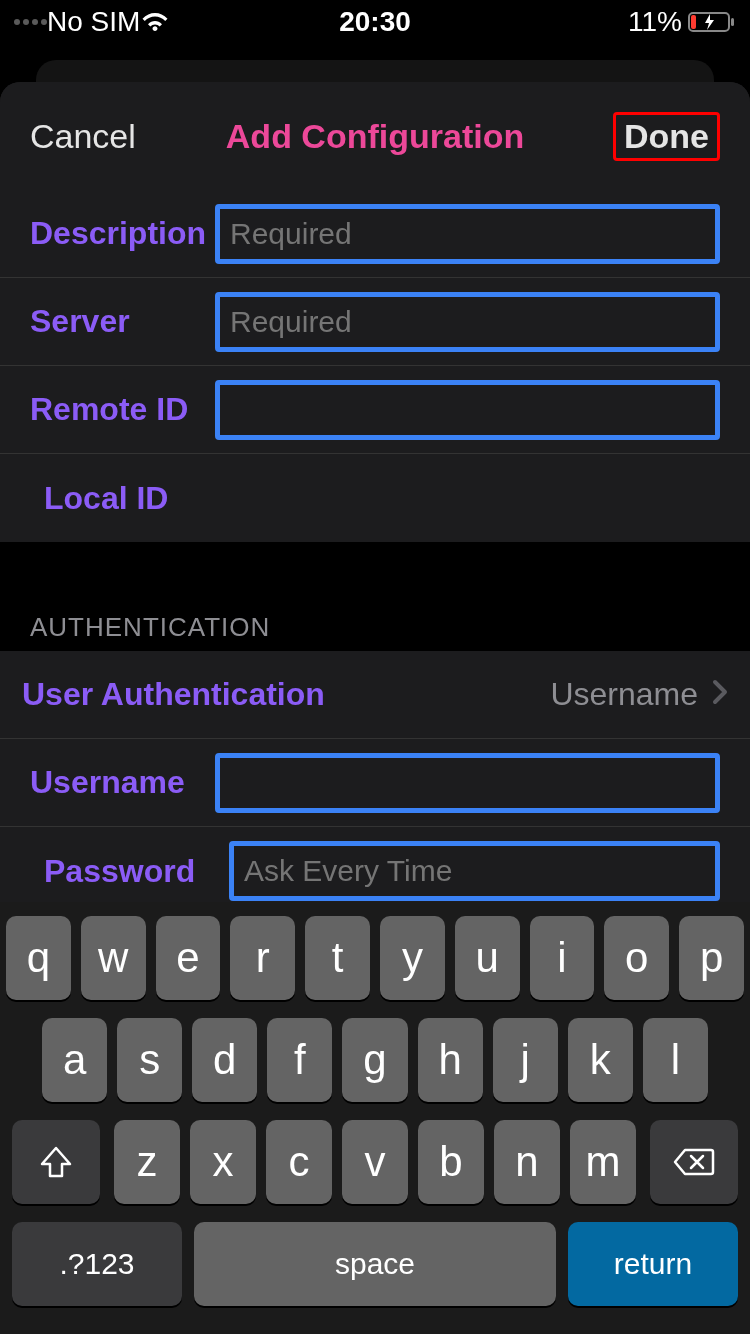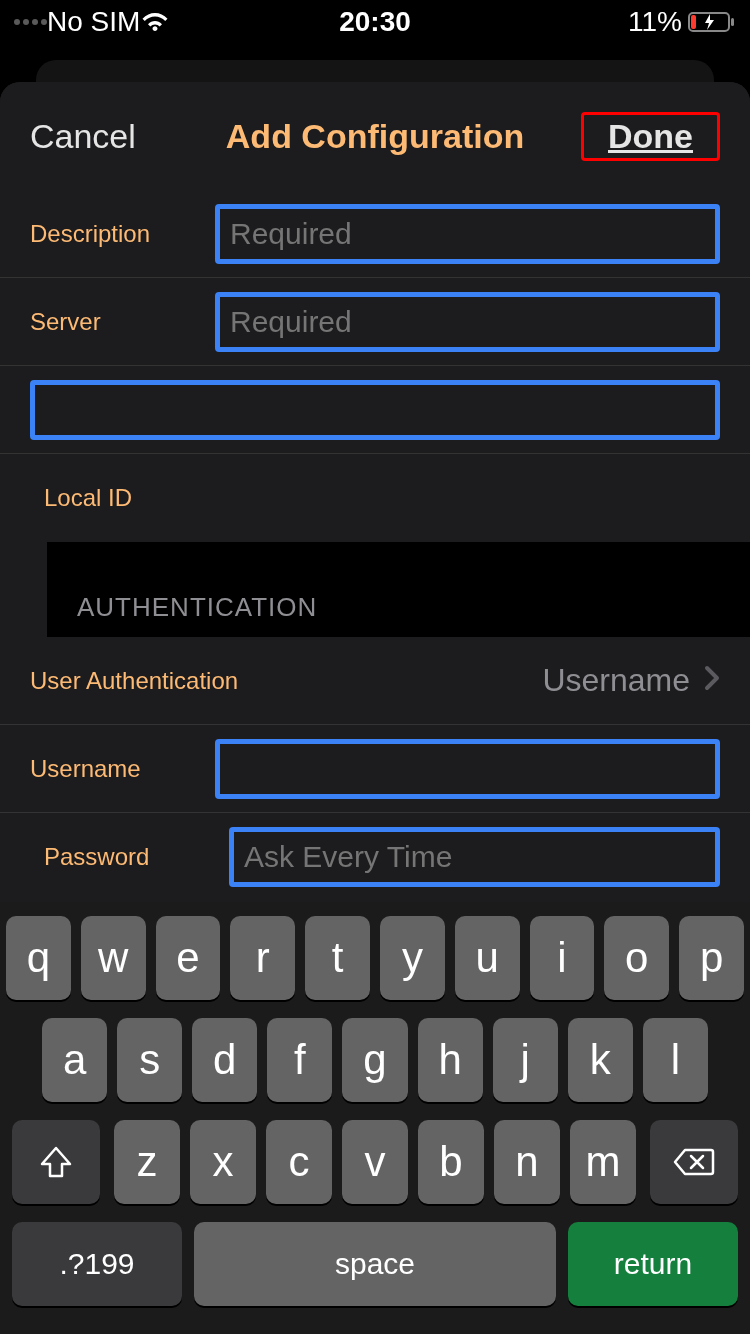--- a/index.html
+++ b/index.html
@@ -52,77 +52,77 @@
     align-items: center;
     justify-content: space-between;
     padding: 0 30px;
     background: #1c1c1e;
   }
   .nav-btn {
     color: #e5e5e5;
     font-size: 34px;
     font-weight: 400;
   }
-  .nav-btn.done { font-weight: 600; border: 3px solid red; padding: 2px 24px; border-radius: 4px; text-decoration: underline;}
+  .nav-btn.done { font-weight: 600; border: 3px solid red; padding: 2px 8px; border-radius: 4px;}
   .nav-title {
-    color: #fdba74;
+    color: #ec4899;
     font-size: 34px;
     font-weight: 600;
     position: absolute;
     left: 50%;
     transform: translateX(-50%);
   }
 
   .form-section {
     background: #1c1c1e;
   }
   .form-row {
     display: flex;
     align-items: center;
     height: 88px;
     padding: 0 30px;
     border-bottom: 1px solid #333;
     position: relative;
   }
   .form-row:last-child { border-bottom: none; margin-left: 14px; }
   .form-label {
-    color: #fdba74;
-    font-size: 24px;
+    color: #8b5cf6;
+    font-size: 32px;
     width: 185px;
     flex-shrink: 0;
+    font-weight: bold;
   }
   .form-input {
     flex: 1;
     height: 60px;
     background: transparent;
     border: 5px solid #3b82f6;
     border-radius: 4px;
     color: #fff;
     font-size: 30px;
     padding: 0 10px;
     outline: none;
   }
   .form-input.nohl { border: none; }
   .section-header {
-    height: 95px;
+    height: 109px;
     display: flex;
     align-items: flex-end;
-    padding: 0 30px 14px 30px;
+    padding: 0 30px 8px 30px;
     color: #8e8e93;
     font-size: 26px;
     letter-spacing: 1px;
     background: #000;
-    margin-left: 47px;
   }
   .detail-row {
     display: flex;
     align-items: center;
     justify-content: space-between;
     height: 88px;
-    padding: 0 30px;
+    padding: 0 22px;
     border-bottom: 1px solid #333;
   }
   .detail-value {
     color: #8e8e93;
     font-size: 32px;
     display: flex;
     align-items: center;
     gap: 14px;
   }
   .chevron { color: #5a5a5f; }
@@ -159,21 +159,21 @@
   }
   .kb-row.row1 .key { max-width: 66px; }
   .kb-row.row2 { padding: 0 36px; }
   .kb-row.row2 .key { max-width: 66px; }
   .kb-row.row3 { padding: 0 6px; }
   .key.special {
     background: #3a3a3c;
     flex: 0 0 88px;
   }
   .key.space { flex: 1; font-size: 30px;}
-  .key.return { background: #15803d; flex: 0 0 170px; font-size: 30px;}
+  .key.return { background: #0369a1; flex: 0 0 170px; font-size: 30px;}
   .key.num { background: #3a3a3c; flex: 0 0 170px; font-size: 30px;}
   .kb-row.row3 .key.letter { max-width: 66px; }
   .kb-row.row4 { gap: 12px; padding: 0 6px;}
 
 </style>
 </head>
 <body>
 
 <div class="status-bar">
   <div class="status-left">
@@ -216,20 +216,21 @@
   <div class="form-section">
     <div class="form-row">
       <span class="form-label">Description</span>
       <input class="form-input" placeholder="Required" style="">
     </div>
     <div class="form-row">
       <span class="form-label">Server</span>
       <input class="form-input" placeholder="Required" style="">
     </div>
     <div class="form-row">
+      <span class="form-label">Remote ID</span>
       <input class="form-input" placeholder="" style="">
     </div>
     <div class="form-row">
       <span class="form-label">Local ID</span>
       <input class="form-input nohl" placeholder="" style="">
     </div>
   </div>
 
   <div class="section-header">AUTHENTICATION</div>
 
@@ -295,18 +296,18 @@
           <div class="key letter">m</div>
         </div>
       <div class="key special">
         <svg width="42" height="30" viewBox="0 0 42 30">
             <path d="M12 3 L38 3 Q40 3 40 5 L40 25 Q40 27 38 27 L12 27 L2 15 Z" fill="none" stroke="#fff" stroke-width="2.5" stroke-linejoin="round"></path>
             <path d="M18 9 L30 21 M30 9 L18 21" stroke="#fff" stroke-width="2.5" stroke-linecap="round"></path>
           </svg>
       </div>
     </div>
     <div class="kb-row row4">
-      <div class="key num">.?199</div>
+      <div class="key num">.?123</div>
       <div class="key space">space</div>
       <div class="key return">return</div>
     </div>
   </div>
 </div>
 
 </body></html>

